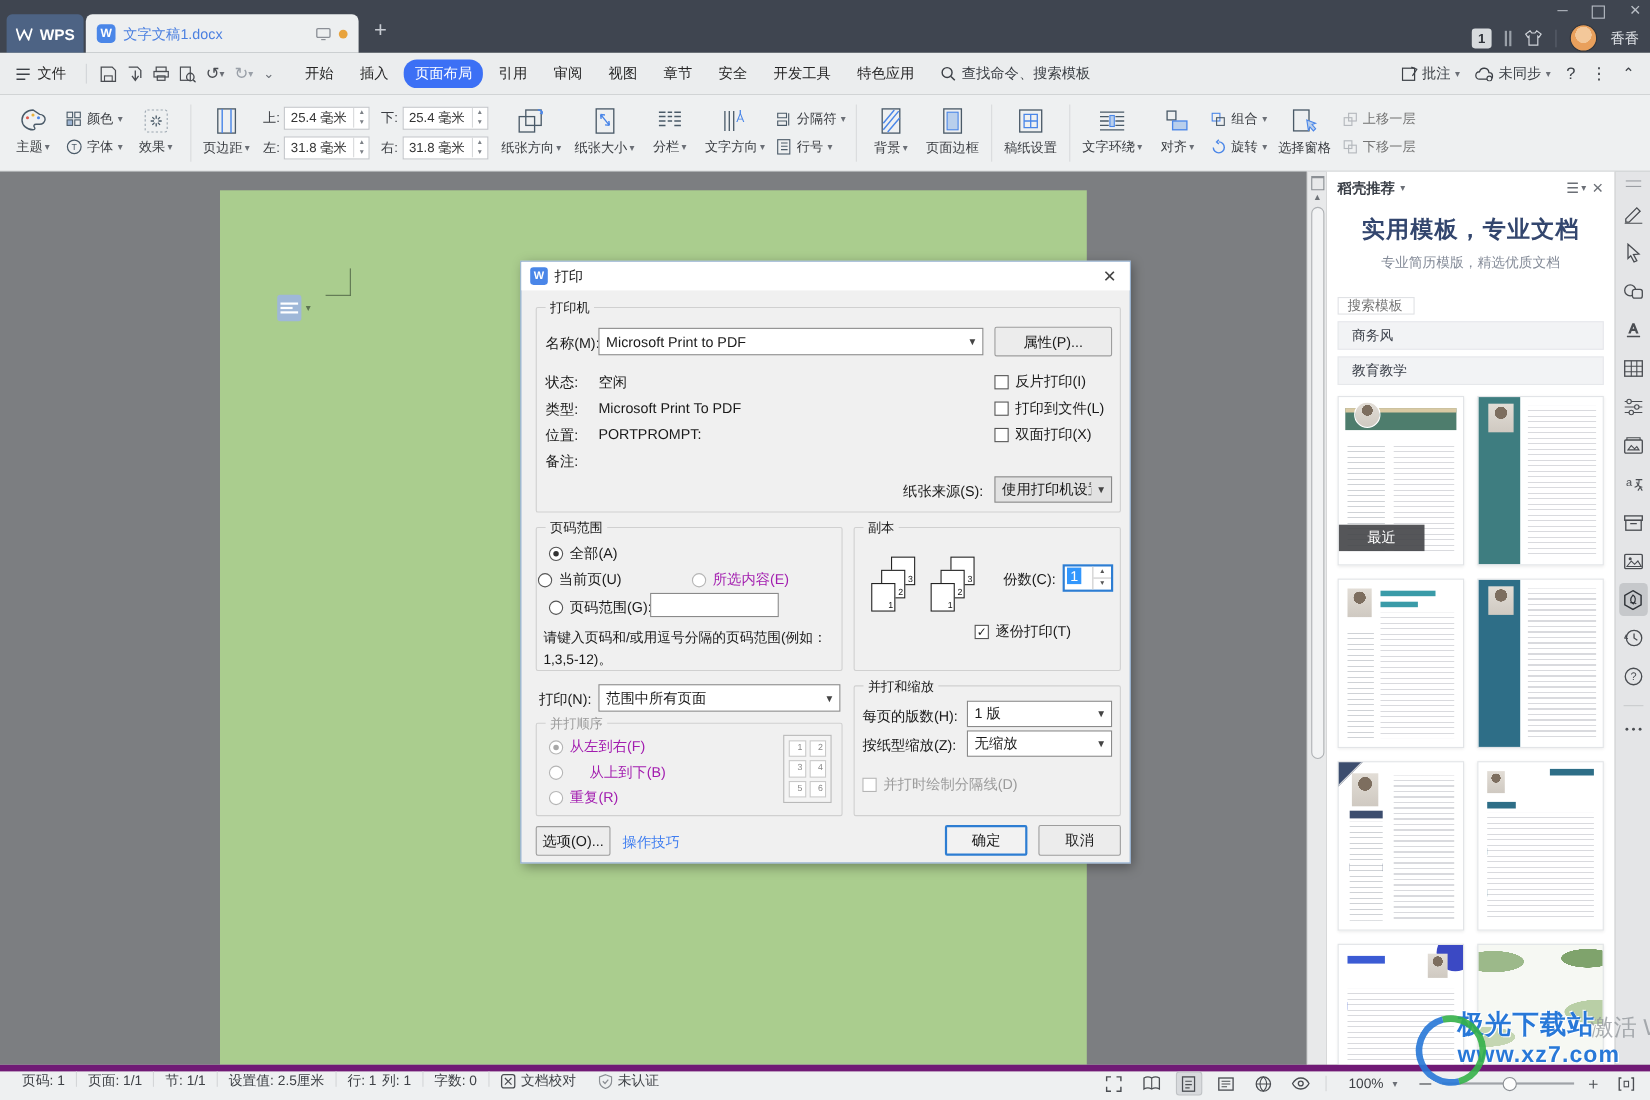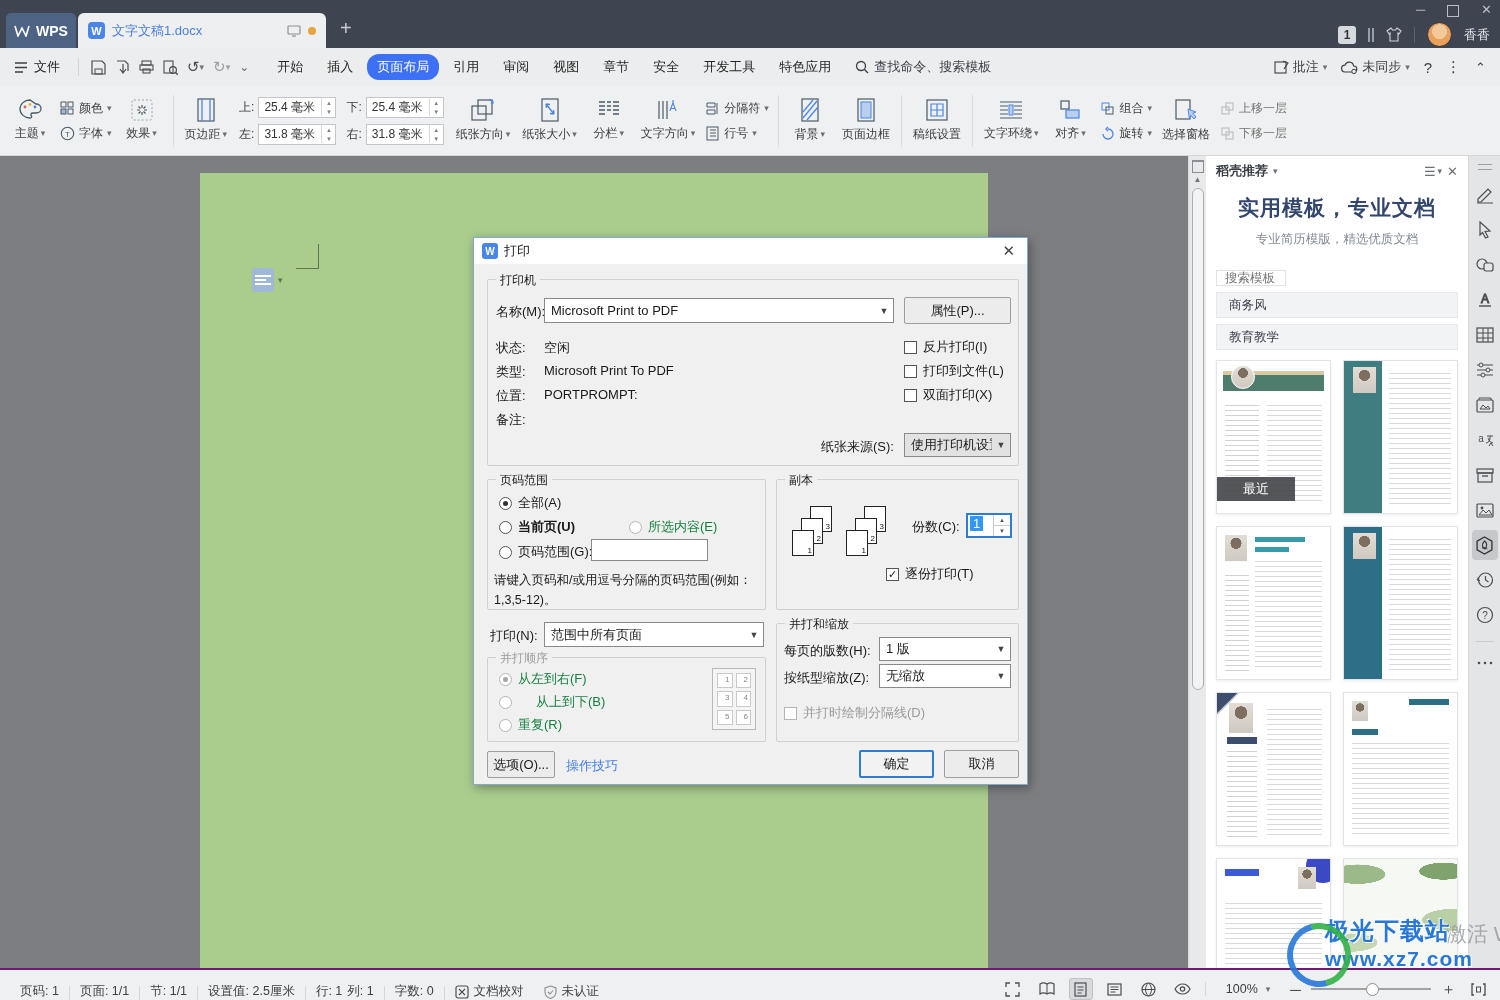--- a/index.html
+++ b/index.html
@@ -89,21 +89,21 @@
   .dbtn{position:absolute;background:#ececec;border:1px solid #9d9d9d;border-radius:2px;display:flex;align-items:center;justify-content:center;
     font-size:13px;cursor:pointer;box-sizing:border-box;}
   .dbtn.primary{border:2px solid #2d7dd2;background:#f2f2f2;}
   .chk{position:absolute;display:flex;align-items:center;gap:6px;cursor:pointer;white-space:nowrap;}
   .chk .box{width:13px;height:13px;background:#fff;border:1px solid #555;box-sizing:border-box;display:flex;align-items:center;justify-content:center;font-size:11px;color:#222;}
   .chk.disabled{color:#9b9b9b;}
   .chk.disabled .box{border-color:#b5b5b5;}
   .radio{position:absolute;display:flex;align-items:center;gap:6px;cursor:pointer;white-space:nowrap;}
   .radio .rc{width:13px;height:13px;border:1px solid #555;border-radius:50%;background:#fff;box-sizing:border-box;position:relative;}
   .radio.sel .rc::after{content:"";position:absolute;left:3px;top:3px;width:5px;height:5px;border-radius:50%;background:#333;}
-  .radio.disabled{color:#15803d;}
+  .radio.disabled{color:#a21caf;}
   .radio.disabled .rc{border-color:#b5b5b5;}
   .radio.disabled.sel .rc::after{background:#a8a8a8;}
   .dinput{position:absolute;background:#fff;border:1px solid #8a8a8a;box-sizing:border-box;font-size:13px;padding:0 4px;font-family:inherit;}
   .hint{position:absolute;font-size:12.5px;white-space:nowrap;}
   .spinbox{position:absolute;background:#fff;border:2px solid #2d7dd2;display:flex;box-sizing:border-box;}
   .spinbox .sv{flex:1;padding:1px 2px;}
   .spinbox .sv span{background:#3297fd;color:#fff;padding:0 3px;font-size:13px;}
   .spinbox .sarr{width:16px;display:flex;flex-direction:column;border-left:1px solid #c9c9c9;}
   .spinbox .sarr i{flex:1;display:flex;align-items:center;justify-content:center;font-size:6px;color:#555;font-style:normal;border-bottom:1px solid #c9c9c9;cursor:pointer;}
   .spinbox .sarr i:last-child{border-bottom:none;}
@@ -183,22 +183,22 @@
 
   
   .sidebar{position:absolute;left:1468px;top:156px;width:32px;height:812px;background:#e4e5e7;border-left:1px solid #d6d7d9;
     display:flex;flex-direction:column;align-items:center;box-sizing:border-box;padding-top:8px;gap:0;}
   .si{width:26px;height:30px;display:flex;align-items:center;justify-content:center;color:#4a4d52;cursor:pointer;border-radius:4px;margin-bottom:5px;flex:0 0 auto;}
   .si.active{background:#c6c8cb;}
   .handle{width:14px;border-top:1px solid #9b9ea3;border-bottom:1px solid #9b9ea3;height:4px;margin-bottom:10px;}
   .sdiv{width:18px;height:1px;background:#c9cbce;margin:6px 0;}
 
   
-  .statusbar{position:absolute;left:0;top:968px;width:100%;height:32px;background:#eef0f1;border-top:2px solid #701a75;
-    display:flex;align-items:flex-end;font-size:12.5px;color:#3e4146;box-sizing:border-box;padding:0 10px;}
+  .statusbar{position:absolute;left:0;top:968px;width:100%;height:32px;background:#eef0f1;border-top:6px solid #701a75;
+    display:flex;align-items:flex-start;font-size:12.5px;color:#3e4146;box-sizing:border-box;padding:0 10px;}
   .sb-item{padding:0 10px;display:flex;align-items:center;gap:5px;white-space:nowrap;cursor:pointer;}
   .sb-sep{width:1px;height:14px;background:#d4d6d8;}
   .sb-right{margin-left:auto;display:flex;align-items:center;gap:10px;}
   .vicon{width:24px;height:22px;display:flex;align-items:center;justify-content:center;border-radius:3px;cursor:pointer;color:#4a4d52;}
   .vicon.active{background:#d8dadd;border:1px solid #bfc2c5;box-sizing:border-box;}
   .zoomer{display:flex;align-items:center;gap:8px;}
   .ztrack{width:120px;height:2px;background:#9fa3a8;position:relative;}
   .zhandle{position:absolute;left:55px;top:-5px;width:11px;height:11px;border-radius:50%;background:#fdfdfd;border:1px solid #8a8e93;}
   .zbtn{font-size:15px;color:#4a4d52;cursor:pointer;}
 
@@ -649,21 +649,21 @@
           <span class="ca">▼</span>
       </div>
 
       <div class="gbox" style="left:13px;top:241px;width:277px;height:129px;">
         <span class="legend">页码范围</span>
       </div>
       <span class="radio sel" style="left:25px;top:256px;">
           <span class="rc"></span>
           <span>全部(A)</span>
         </span>
-      <span class="radio" style="left:25px;top:280px;font-weight:bold;">
+      <span class="radio" style="left:15px;top:280px;">
           <span class="rc"></span>
           <span>当前页(U)</span>
         </span>
       <span class="radio disabled" style="left:155px;top:280px;">
           <span class="rc"></span>
           <span>所选内容(E)</span>
         </span>
       <span class="radio" style="left:25px;top:305px;">
           <span class="rc"></span>
           <span>页码范围(G):</span>

